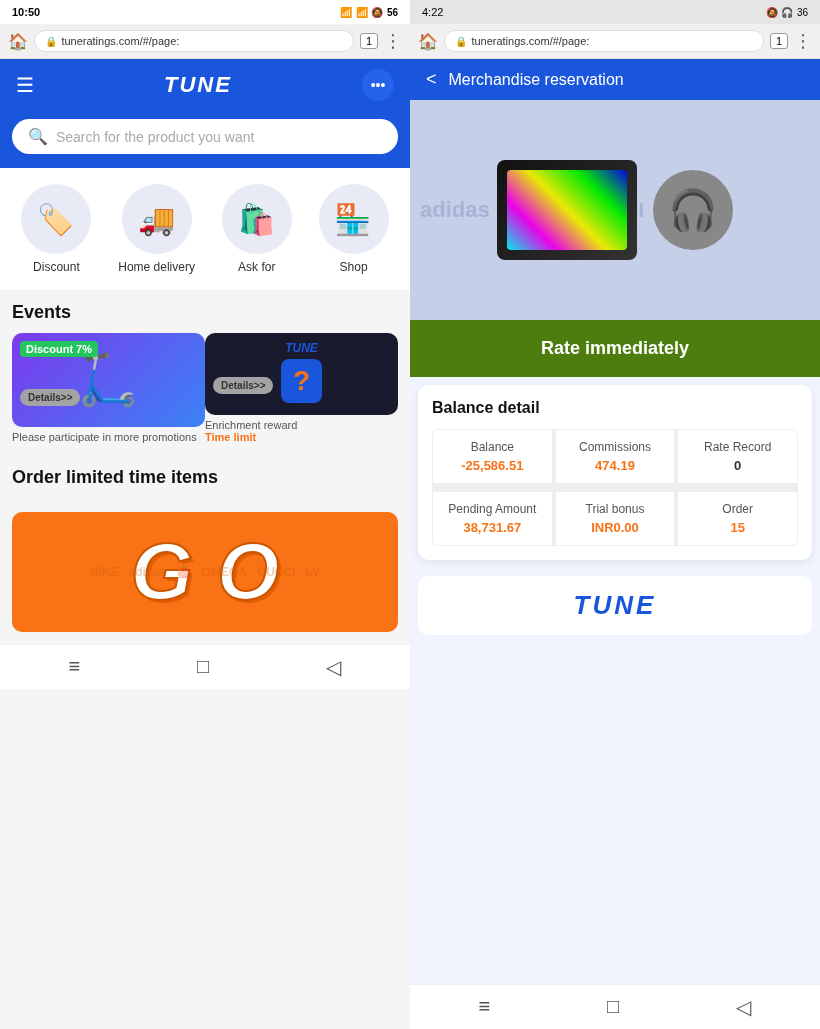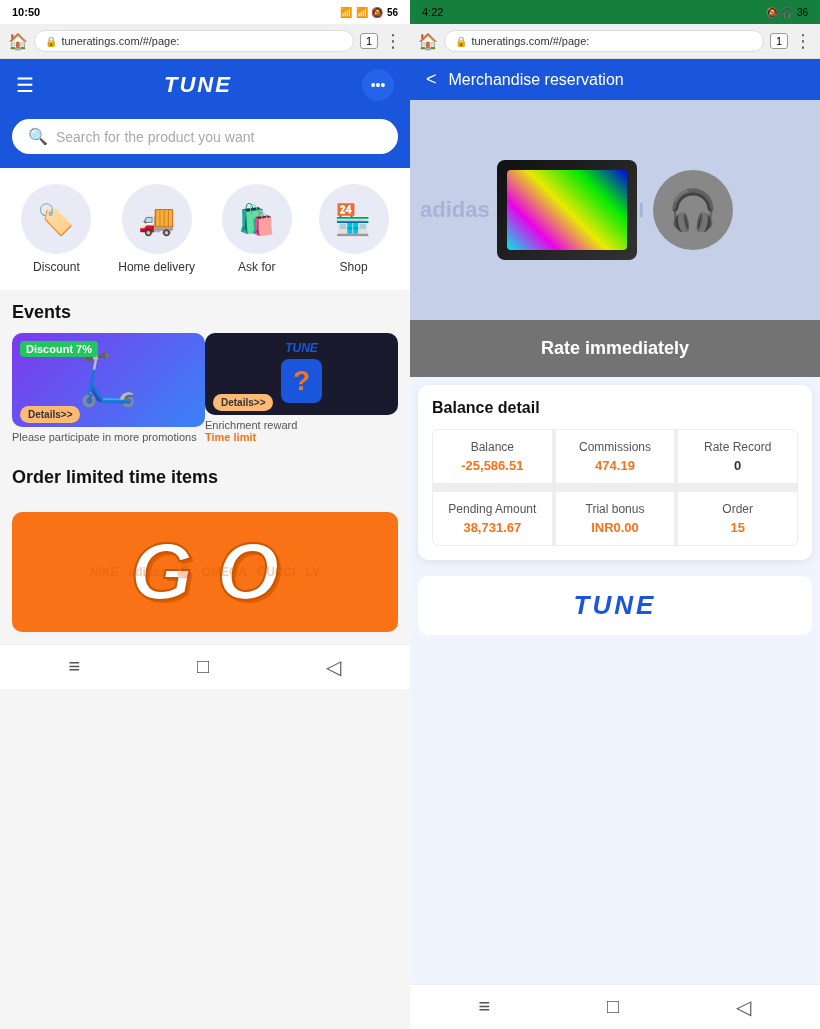--- a/index.html
+++ b/index.html
@@ -36,55 +36,55 @@
     .category-icon-circle { width: 70px; height: 70px; border-radius: 50%; background: #e8eaf6; display: flex; align-items: center; justify-content: center; font-size: 30px; }
     .category-label { font-size: 12px; color: #333; text-align: center; }
     
     .events-section { padding: 12px; }
     .events-title { font-size: 18px; font-weight: bold; color: #111; margin-bottom: 10px; }
     .events-grid { display: flex; gap: 0; }
     .event-card { flex: 1; border-radius: 10px; overflow: hidden; position: relative; height: 150px; }
     .event-card-left { background: linear-gradient(135deg, #7c3aed, #3b82f6); }
     .event-card-right { background: #1a1a2e; }
     .discount-badge { position: absolute; top: 8px; left: 8px; background: #22c55e; color: white; font-size: 11px; font-weight: bold; padding: 2px 6px; border-radius: 4px; }
-    .details-btn { position: absolute; bottom: 4px; left: 8px; background: #fdba74; border-radius: 12px; padding: 3px 8px; font-size: 10px; font-weight: bold; color: #333; }
+    .details-btn { position: absolute; bottom: 21px; left: 8px; background: #a3a3a3; border-radius: 12px; padding: 3px 8px; font-size: 10px; font-weight: bold; color: #333; }
     .event-img-placeholder { width: 100%; height: 100%; display: flex; align-items: center; justify-content: center; font-size: 40px; }
     
     .event-desc { font-size: 11px; color: #555; margin-top: 4px; }
     .event-title-orange { font-size: 11px; color: #f97316; font-weight: bold; }
     
     .order-section { padding: 12px; }
     .order-title { font-size: 18px; font-weight: bold; color: #111; margin-bottom: 24px; }
     .order-banner { background: #f97316; border-radius: 10px; height: 120px; display: flex; align-items: center; justify-content: center; overflow: hidden; position: relative; }
     .go-text { display: flex; gap: 24px; }
     .go-letter { font-size: 80px; font-weight: bold; color: white; text-shadow: 3px 3px 0 #e05d00; -webkit-text-stroke: 2px #cc5500; font-style: italic; }
     .brand-watermarks { position: absolute; inset: 0; display: flex; flex-wrap: wrap; opacity: 0.3; align-items: center; justify-content: center; gap: 10px; font-size: 12px; font-weight: bold; color: #cc5500; }
     
     .bottom-nav-left { background: white; border-top: 1px solid #eee; padding: 10px; display: flex; justify-content: space-around; }
     .nav-icon { font-size: 20px; color: #555; }
     
     
     .right-screen { width: 410px; height: 1029px; display: flex; flex-direction: column; background: #f0f4ff; }
     
-    .status-bar-right { background: #15803d; padding: 6px 12px; display: flex; justify-content: space-between; align-items: center; font-size: 11px; }
+    .status-bar-right { background: #e5e5e5; padding: 6px 12px; display: flex; justify-content: space-between; align-items: center; font-size: 11px; }
     
     .browser-bar-right { background: #f0f0f0; padding: 6px 8px; display: flex; align-items: center; gap: 6px; border-bottom: 1px solid #ddd; }
     
     .page-header-right { background: #1a56db; padding: 10px 16px; display: flex; align-items: center; gap: 12px; }
     .back-btn { color: white; font-size: 18px; cursor: pointer; }
     .page-title { color: white; font-size: 16px; font-weight: 500; }
     
     .product-showcase { background: #c5cfe8; padding: 20px; display: flex; align-items: center; justify-content: center; min-height: 220px; position: relative; overflow: hidden; }
     .brand-bg { position: absolute; inset: 0; display: flex; flex-wrap: wrap; gap: 10px; padding: 10px; opacity: 0.4; align-items: center; }
     .product-items { display: flex; gap: 16px; align-items: center; z-index: 1; }
     .laptop-img { width: 140px; height: 100px; background: linear-gradient(135deg, #111, #333); border-radius: 8px; position: relative; overflow: hidden; display: flex; align-items: center; justify-content: center; }
     .laptop-screen { width: 120px; height: 80px; background: linear-gradient(45deg, #00ffff, #ff00ff, #ffff00, #00ff00, #0000ff); border-radius: 4px; opacity: 0.9; }
     .headphone-img { width: 80px; height: 80px; border-radius: 50%; background: #888; display: flex; align-items: center; justify-content: center; font-size: 40px; }
     
-    .rate-btn { background: #737373; margin: 0; padding: 18px; text-align: center; cursor: pointer; }
+    .rate-btn { background: #4d7c0f; margin: 0; padding: 18px; text-align: center; cursor: pointer; }
     .rate-btn-text { color: white; font-size: 18px; font-weight: bold; }
     
     .balance-detail { background: white; margin: 8px; border-radius: 10px; padding: 14px; box-shadow: 0 2px 8px rgba(0,0,0,0.08); }
     .balance-title { font-size: 16px; font-weight: bold; color: #111; margin-bottom: 12px; }
     .balance-grid { display: grid; grid-template-columns: 1fr 1fr 1fr; gap: 4px; background: #eee; border: 1px solid #eee; border-radius: 6px; overflow: hidden; }
     .balance-cell { background: white; padding: 10px 8px; text-align: center; }
     .balance-cell-label { font-size: 12px; color: #555; margin-bottom: 4px; }
     .balance-cell-value { font-size: 13px; font-weight: bold; }
     .value-orange { color: #f97316; }
     .value-dark { color: #333; }

